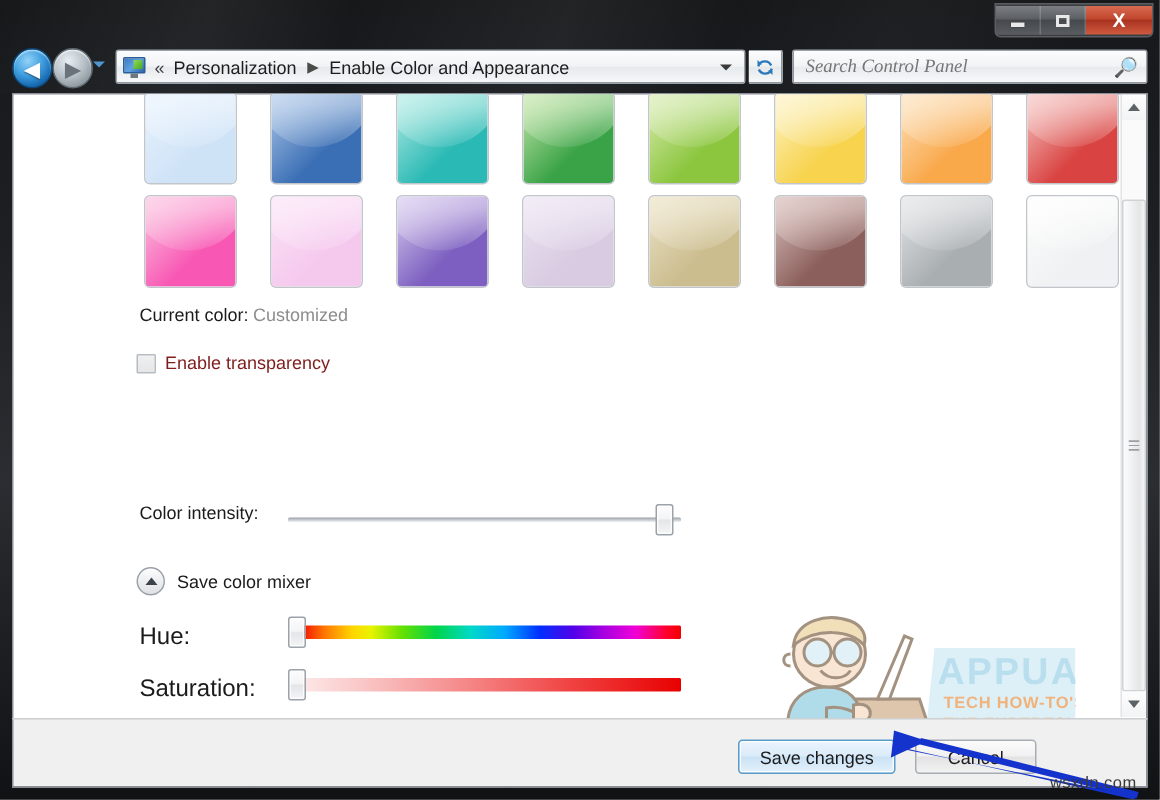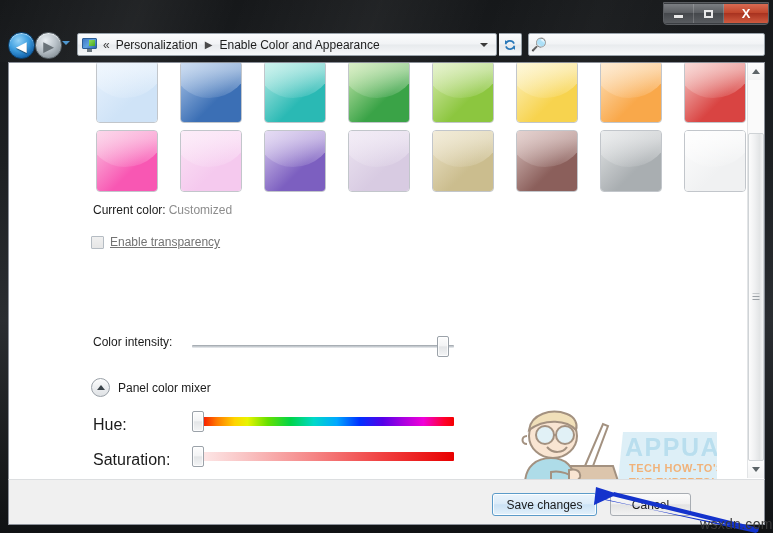--- a/index.html
+++ b/index.html
@@ -209,21 +209,21 @@
     position: absolute; left: 82px; top: 172px;
     display: flex; align-items: center;
   }
   .checkbox {
     width: 13px; height: 13px;
     border: 1px solid #b5bcc3;
     background: linear-gradient(180deg, #f0f0f0 0%, #e6e6e6 100%);
     box-sizing: border-box; margin-right: 6px;
     border-radius: 1px;
   }
-  .cb-label { font-size: 12px; color: #737373; text-decoration: underline; }
+  .cb-label { font-size: 12px; color: #7f1d1d; }
 
   
   .intensity-row {
     position: absolute; left: 84px; top: 272px;
     display: flex; align-items: center;
   }
   .row-label { font-size: 12px; color: #1b1b1b; }
   .intensity-track-wrap {
     position: absolute; left: 183px; top: 273px;
     width: 262px; height: 20px;
@@ -348,21 +348,21 @@
     background: linear-gradient(180deg, #eaf4fc 0%, #dcecf9 45%, #cbe2f5 52%, #e4f1fb 100%);
     border: 1px solid #5b9bc9;
     box-shadow: inset 0 0 0 1px rgba(255,255,255,.85);
   }
   .btn.cancel { left: 601px; width: 81px; }
 
   
   .annot-arrow { position: absolute; left: 560px; top: 485px; pointer-events: none; }
   .site-tag {
     position: absolute; left: 700px; top: 516px;
-    font-size: 14px; color: #3a3a3a; letter-spacing: .3px;
+    font-size: 11px; color: #3a3a3a; letter-spacing: .3px;
     font-family: "Liberation Sans", sans-serif;
   }
 </style>
 </head>
 <body>
 
 <div class="window">
   <div class="glass-sheen"></div>
 
   <div class="caption-buttons">
@@ -396,20 +396,21 @@
     <div class="refresh-btn">
       <svg width="14" height="14" viewBox="0 0 14 14">
         <path d="M2 5 L2 2 L5 5 Z" fill="#2a78b8"></path>
         <path d="M2.5 6.2 a4.6 4.6 0 0 1 8.6 -0.6" stroke="#2a78b8" stroke-width="1.6" fill="none"></path>
         <path d="M12 9 L12 12 L9 9 Z" fill="#2a78b8"></path>
         <path d="M11.5 7.8 a4.6 4.6 0 0 1 -8.6 0.6" stroke="#2a78b8" stroke-width="1.6" fill="none"></path>
       </svg>
     </div>
 
     <div class="searchbox">
+      <input class="search-input" type="text" placeholder="Search Control Panel" style="">
       <span class="search-icon">🔍</span>
     </div>
   </div>
 
   <div class="content-panel">
 
     <div class="swatch-row row1" id="row1">
         <div class="swatch">
           <div class="sw-fill" style="background: linear-gradient(135deg, rgb(232, 242, 253) 0%, rgb(207, 227, 247) 62%, rgb(207, 227, 247) 100%);"></div>
           <div class="sw-gloss" style="background: linear-gradient(rgba(244, 249, 254, 0.9) 0%, rgba(244, 249, 254, 0.6) 60%, rgba(255, 255, 255, 0.1) 100%);"></div>
@@ -492,21 +493,21 @@
     </div>
     <div class="intensity-track-wrap">
       <div class="intensity-track"></div>
       <div class="slider-thumb" id="intensity-thumb" style="left: 245px; top: 0px;"></div>
     </div>
 
     <div class="mixer-toggle">
       <span class="chev-circle">
         <span class="chev"></span>
       </span>
-      <span class="mixer-label">Panel color mixer</span>
+      <span class="mixer-label">Save color mixer</span>
     </div>
 
     <div id="hsb-holder">
         <div class="hsb" style="top: 348px; left: 0px; width: 460px; height: 24px;">
           <div class="hsb-label" style="left: 84px; top: 5px;">Hue:</div>
           <div class="hsb-track hue" style="left: 190px; top: 6px;"></div>
           <div class="slider-thumb" style="left: 183px; top: 0px;"></div>
         </div>
         <div class="hsb" style="top: 383px; left: 0px; width: 460px; height: 24px;">
           <div class="hsb-label" style="left: 84px; top: 5px;">Saturation:</div>

